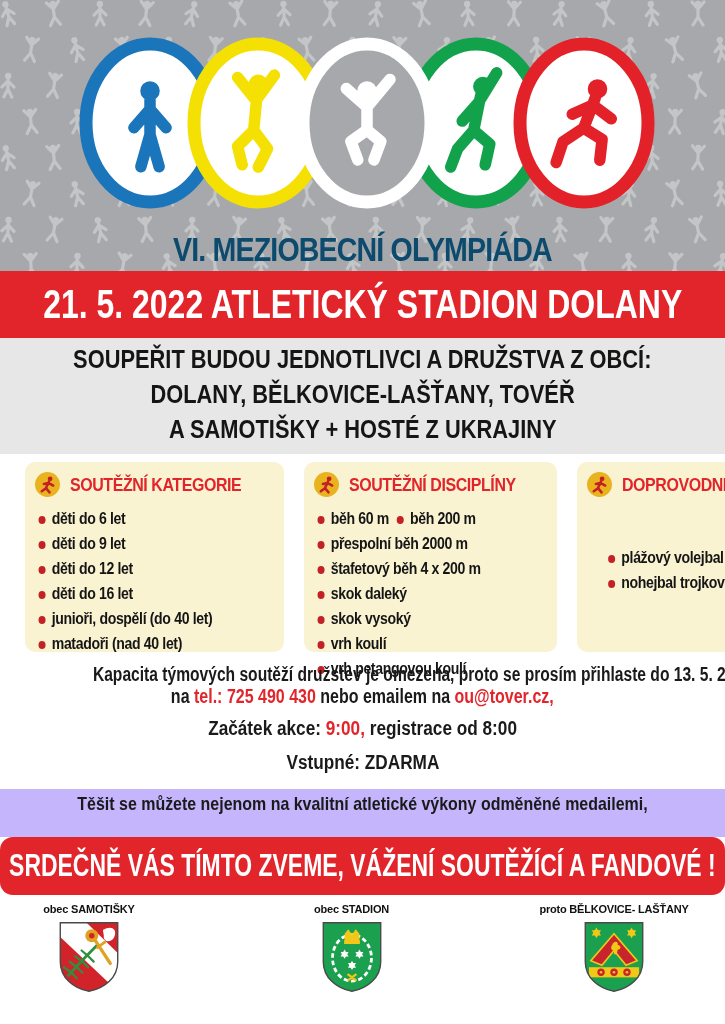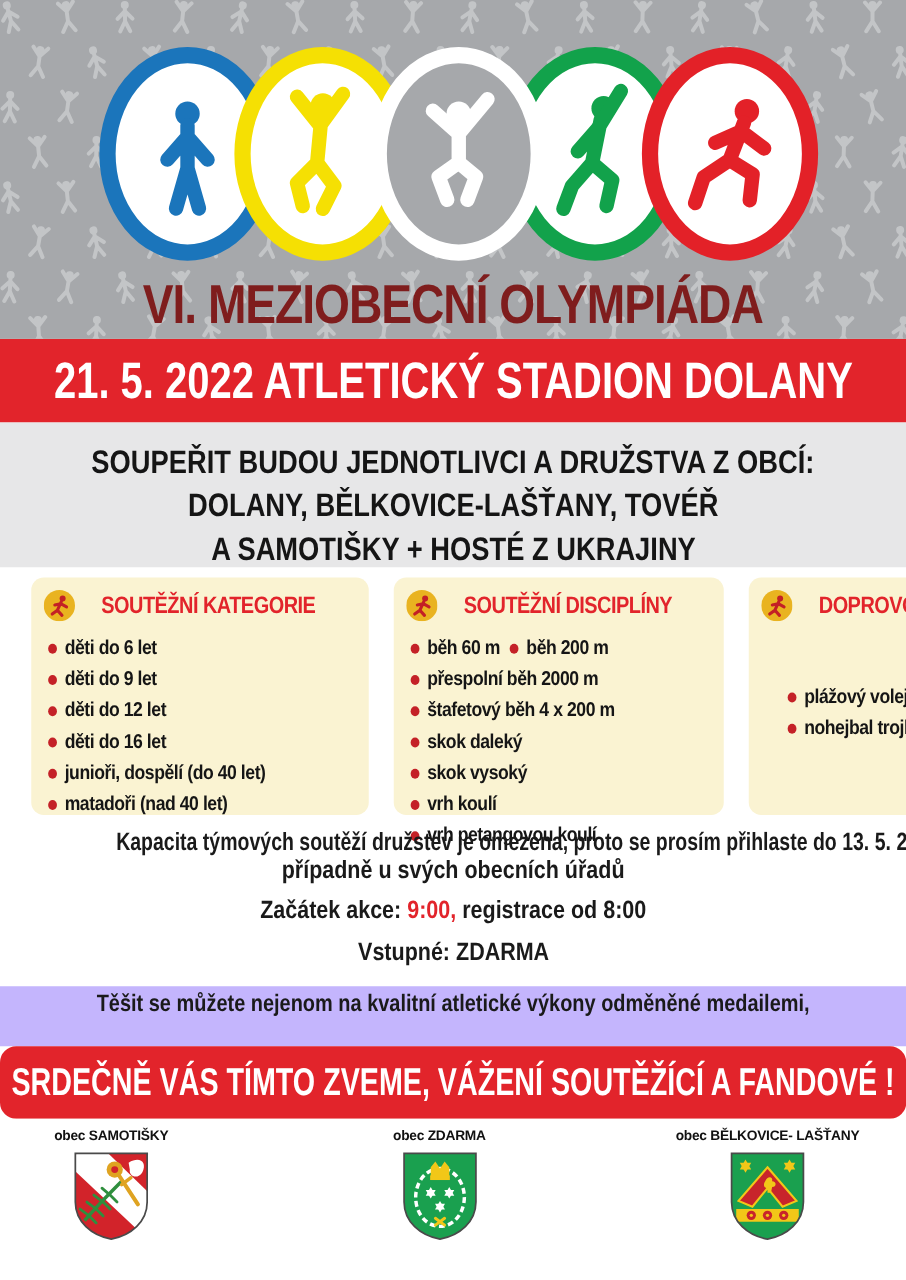--- a/index.html
+++ b/index.html
@@ -8,40 +8,40 @@
     width:725px; height:1024px; overflow:hidden; background:#fff;
     font-family:"Liberation Sans", sans-serif; font-weight:bold; color:#1a1a1a;
   }
   .poster { width:725px; height:1024px; position:relative; }
 
   
   .hero { position:relative; width:725px; height:271px; background:#a6a8ab; overflow:hidden; }
   .hero svg { position:absolute; left:0; top:0; }
   .hero h1 {
     position:absolute; left:0; right:0; bottom:2px; margin:0; text-align:center;
-    font-size:44px; letter-spacing:-1px; color:#7f1d1d; white-space:nowrap;
+    font-size:34px; letter-spacing:-1px; color:#0c4a6e; white-space:nowrap;
   }
   .hero h1 span { display:inline-block; transform:scaleX(.84); transform-origin:center; }
 
   
   .banner { display:flex; align-items:center; justify-content:center; background:#e2242b; }
   .banner-top { height:67px; }
   .banner-top .bt { color:#fff; font-size:41px; white-space:nowrap; display:inline-block; transform:scaleX(.78); }
   .banner-bottom { height:58px;border-radius:13px; }
   .banner-bottom .bt { color:#fff; font-size:31px; white-space:nowrap; display:inline-block; transform:scaleX(.74); }
 
   
-  .intro { height:116px; background:#e7e7e8; text-align:center; padding-top:14px; }
+  .intro { height:116px; background:#e7e7e8; text-align:center; padding-top:4px; }
   .intro div { font-size:26px; line-height:35px; color:#151515; white-space:nowrap; }
   .intro div span { display:inline-block; transform:scaleX(.84); }
 
   
   .boxes { height:205px; background:#fff; display:flex; gap:20px; padding:8px 25px 0 25px; }
   .box { flex:1; background:#faf3d2; border-radius:10px; padding:10px 10px; height:190px; }
-  .box-head { display:flex; align-items:center; gap:21px; }
+  .box-head { display:flex; align-items:center; gap:10px; }
   .box-head .ht { color:#e2242b; font-size:19px; letter-spacing:-0.5px; white-space:nowrap;
                   display:inline-block; transform:scaleX(.84); transform-origin:left center; }
   .box ul { list-style:none; margin:9px 0 0 0; padding:0 0 0 4px;
             transform:scaleX(.88); transform-origin:left center; width:113%; }
   .box ul li { font-size:16px; line-height:25px; letter-spacing:-0.4px; color:#151515;
                padding-left:15px; text-indent:-15px; }
   .box ul.nowrap li { white-space:nowrap; }
   .box ul.shift { margin-top:48px; padding-left:24px; }
   .dot { display:inline-block; width:8px; height:8px; border-radius:50%; background:#c42127;
          margin-right:7px; vertical-align:middle; text-indent:0; }
@@ -327,21 +327,21 @@
           <li><span class="dot"></span><span class="it">nohejbal trojkový</span></li>
         </ul>
     </div>
   </div>
 
   <div class="info">
     <p>
       <span class="squeeze" style="transform:scaleX(.78)"><span>Kapacita týmových soutěží družstev je omezena, proto se prosím přihlaste do 13. 5. 2022</span></span>
     </p>
     <p>
-      <span class="squeeze" style="transform:scaleX(.86)"><span>případně u svých obecních úřadů</span></span>
+      <span class="squeeze"><span>na </span><span class="red">tel.: 725 490 430</span><span> nebo emailem na </span><span class="red">ou@tover.cz,</span></span>
     </p>
     <p class="ln-start">
       <span class="squeeze" style="transform:scaleX(.86)"><span>Začátek akce: </span><span class="red">9:00,</span><span> registrace od 8:00</span></span>
     </p>
     <p class="ln-entry">
       <span class="squeeze" style="transform:scaleX(.86)"><span>Vstupné: ZDARMA</span></span>
     </p>
   </div>
 
   <div class="note">
@@ -371,21 +371,21 @@
           <path d="M44 31 L52 25" stroke="#dfa321" stroke-width="3" stroke-linecap="round"></path>
           <circle cx="38" cy="18" r="7" fill="#dfa321"></circle>
             <circle cx="38" cy="18" r="3" fill="#d2232a"></circle>
           <path d="M50 12 C60 6 66 12 62 20 C58 27 50 24 51 18 Z" fill="#ffffff"></path>
         </g>
         <path d="M4 4 H66 V46 C66 63 52 75 35 78 C18 75 4 63 4 46 Z" fill="none" stroke="#4a4a4a" stroke-width="1.5"></path>
       </svg>
     </div>
 
     <div class="crest">
-      <div class="cl">obec ZDARMA</div>
+      <div class="cl">obec STADION</div>
       <svg width="66" height="76" viewBox="0 0 70 82">
         <defs>
             <clipPath id="cpB">
               <path d="M4 4 H66 V46 C66 63 52 75 35 78 C18 75 4 63 4 46 Z"></path>
             </clipPath>
           </defs>
         <path d="M4 4 H66 V46 C66 63 52 75 35 78 C18 75 4 63 4 46 Z" fill="#1aa04f"></path>
         <g clip-path="url(#cpB)">
           <ellipse cx="35" cy="42" rx="21" ry="25" fill="none" stroke="#ffffff" stroke-width="3" stroke-dasharray="5 3"></ellipse>
           <polygon points="27,24 27,16 31,11 35,17 39,11 43,16 43,24" fill="#f2c718"></polygon>
@@ -403,21 +403,21 @@
               <polygon points="0,5 4.3,-2.5 -4.3,-2.5"></polygon>
             </g>
           <path d="M31 66 L39 60 M31 60 L39 66" stroke="#f2c718" stroke-width="2.5" stroke-linecap="round"></path>
         </g>
         <path d="M4 4 H66 V46 C66 63 52 75 35 78 C18 75 4 63 4 46 Z" fill="none" stroke="#4a4a4a" stroke-width="1.5"></path>
       </svg>
     </div>
 
 
     <div class="crest">
-      <div class="cl">obec BĚLKOVICE- LAŠŤANY</div>
+      <div class="cl">proto BĚLKOVICE- LAŠŤANY</div>
       <svg width="66" height="76" viewBox="0 0 70 82">
         <defs>
             <clipPath id="cpD">
               <path d="M4 4 H66 V46 C66 63 52 75 35 78 C18 75 4 63 4 46 Z"></path>
             </clipPath>
           </defs>
         <path d="M4 4 H66 V46 C66 63 52 75 35 78 C18 75 4 63 4 46 Z" fill="#1aa04f"></path>
         <g clip-path="url(#cpD)">
           <g transform="translate(16,15) scale(1.15)" fill="#f2c718">
               <polygon points="0,-5 4.3,2.5 -4.3,2.5"></polygon>

